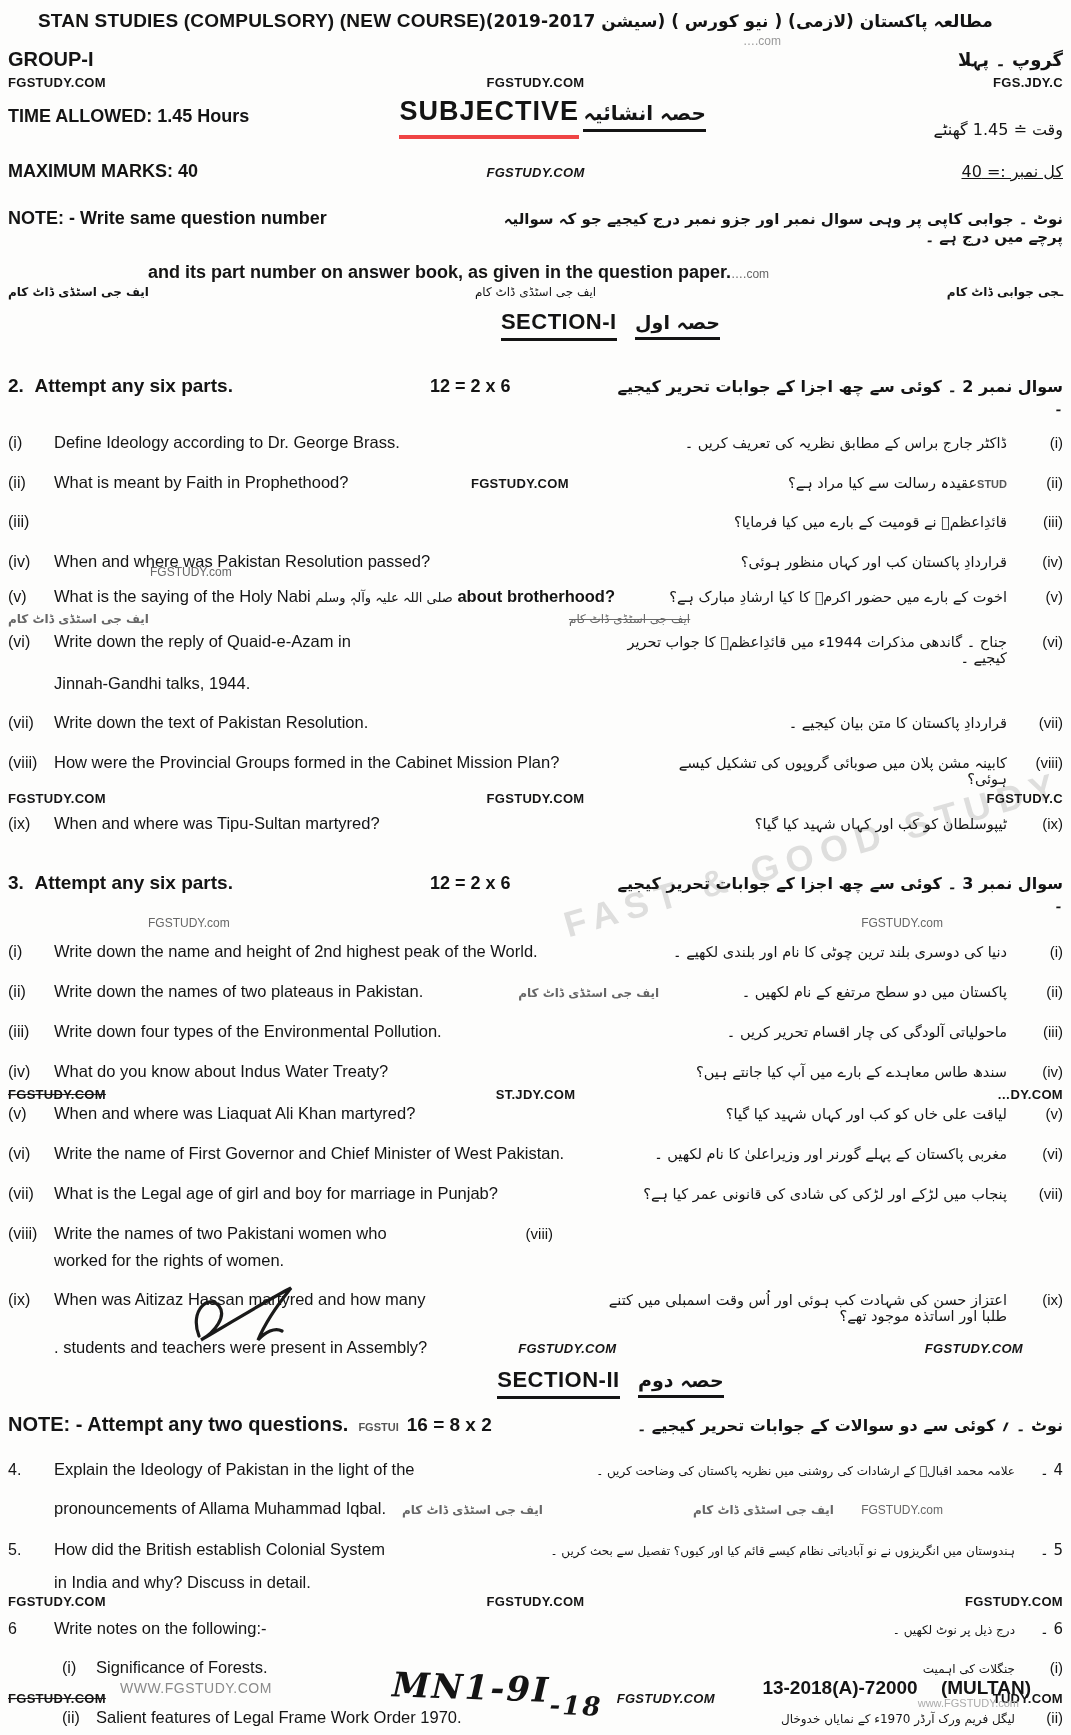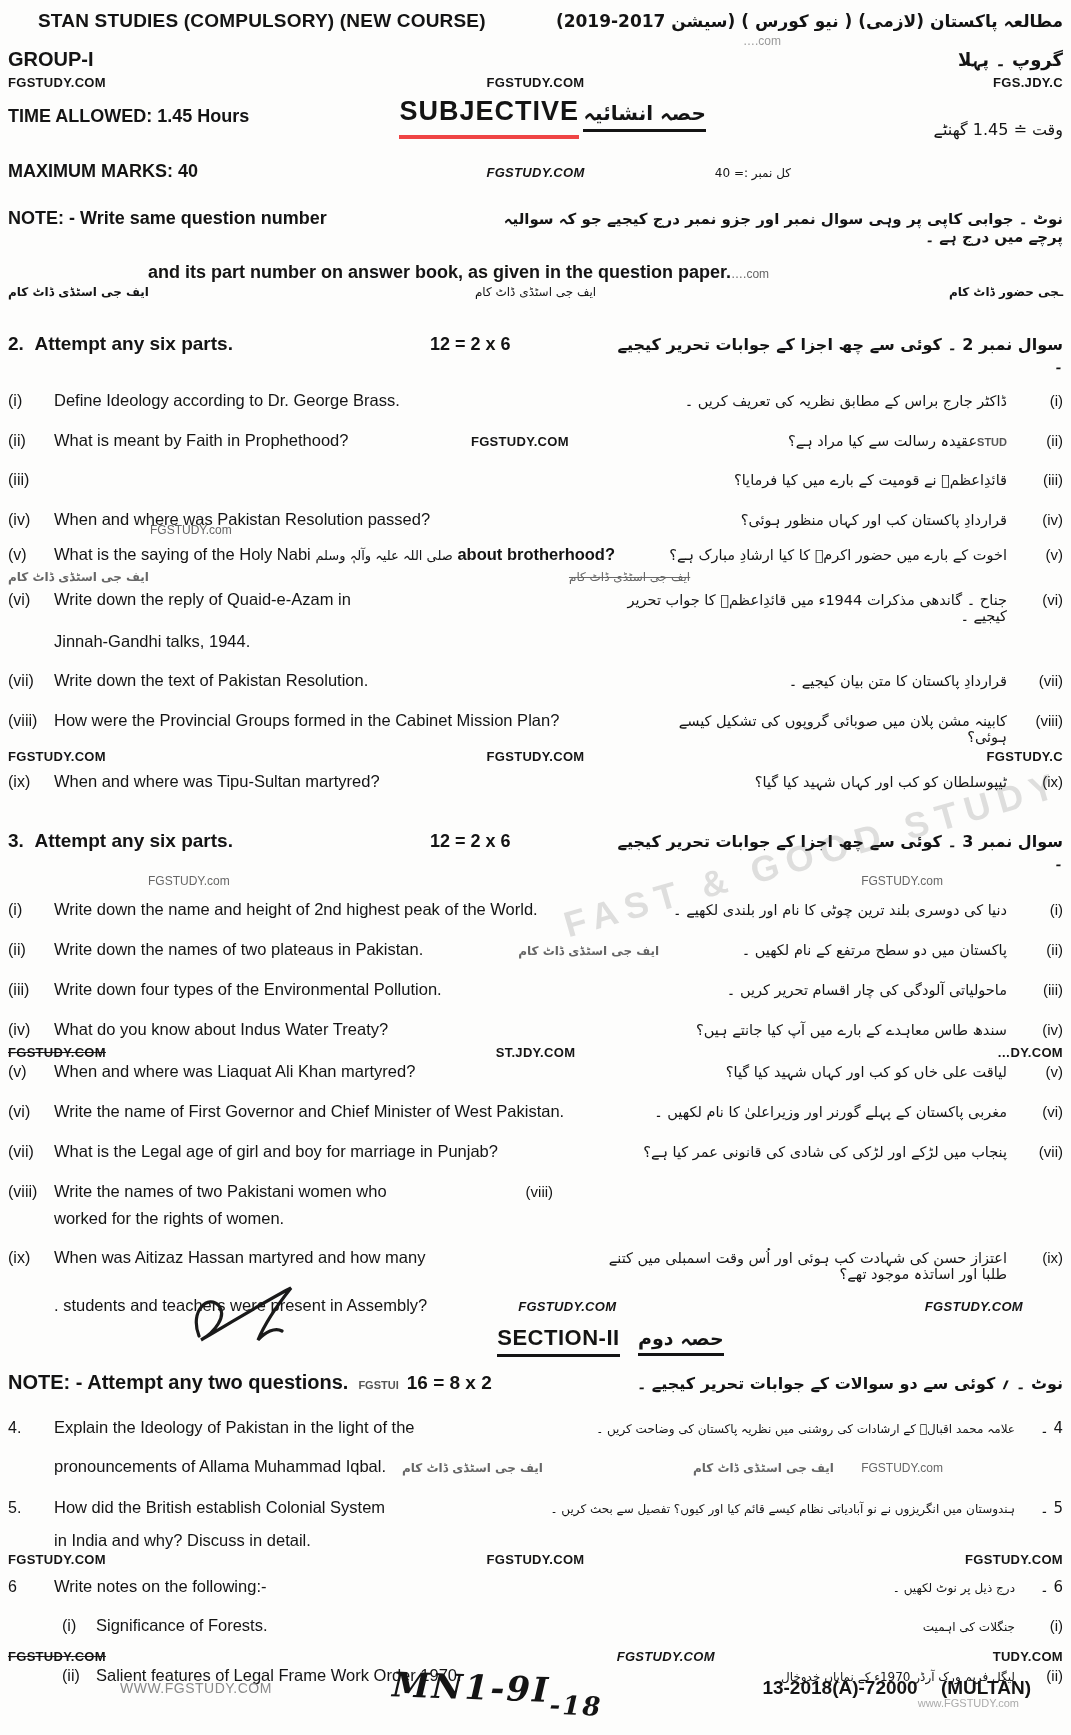--- a/index.html
+++ b/index.html
@@ -7,41 +7,41 @@
         color:#141414;font-family:"Liberation Sans",sans-serif;overflow:hidden;}
   .urdu{font-family:"DejaVu Sans",sans-serif;direction:rtl;unicode-bidi:embed;}
   .b{font-weight:bold;}
   .row{display:flex;align-items:baseline;padding:0 8px;}
   .wm{font-weight:bold;font-size:13px;letter-spacing:.3px;}
   .wm-sm{font-size:12px;color:#666;}
   .strike{text-decoration:line-through;}
   
   .title-row{margin-top:10px;}
   .title-en{font-size:19px;font-weight:bold;letter-spacing:.2px;padding-left:30px;white-space:nowrap;}
-  .title-ur{flex:1;text-align:right;font-size:17px;font-weight:bold;margin-left:20px;}
+  .title-ur{flex:1;text-align:left;font-size:17px;font-weight:bold;}
   .faintcom{position:absolute;top:34px;right:290px;color:#999;font-size:12px;}
   .group-row{margin-top:16px;}
   .group-en{font-size:20px;font-weight:bold;}
   .group-ur{flex:1;text-align:right;font-size:18px;font-weight:bold;}
   .hwm-row{margin-top:4px;}
   .hwm-l{width:33%;}
   .hwm-c{width:34%;text-align:center;}
   .hwm-r{width:33%;text-align:right;}
   .time-row{margin-top:6px;align-items:flex-start;}
   .time-en{width:33%;font-size:18px;font-weight:bold;padding-top:10px;}
   .subj-wrap{width:38%;text-align:center;}
   .subjective{display:inline-block;font-size:27px;font-weight:bold;letter-spacing:1px;
               border-bottom:4px solid #ef4444;padding-bottom:8px;}
   .subj-ur{display:inline-block;font-size:20px;font-weight:bold;border-bottom:3px solid #141414;
            padding-bottom:4px;margin-right:8px;}
   .time-ur{flex:1;text-align:right;font-size:16px;padding-top:8px;margin-top:16px;}
   .marks-row{margin-top:22px;}
   .marks-en{width:33%;font-size:18px;font-weight:bold;}
   .marks-wm{width:34%;text-align:center;font-style:italic;}
-  .marks-ur{flex:1;text-align:left;font-size:12px;}
+  .marks-ur{flex:1;text-align:right;font-size:16px;text-decoration:underline;}
   .note-row{margin-top:26px;}
   .note-en{width:44%;font-size:18px;font-weight:bold;}
   .note-ur{flex:1;text-align:right;font-size:15px;font-weight:bold;}
   .note2-row{margin-top:16px;}
   .note2-en{margin-left:140px;font-size:18px;font-weight:bold;}
   .uwm-row{margin-top:2px;font-size:12px;}
   .uwm-l{width:25%;text-align:left;}
   .uwm-c{width:50%;text-align:center;}
   .uwm-r{width:25%;text-align:right;}
   
@@ -132,23 +132,27 @@
     <span class="note-en">NOTE: -   Write same question number</span>
     <span class="note-ur urdu">نوٹ ۔     جوابی کاپی پر وہی سوال نمبر اور جزو نمبر درج کیجیے جو کہ سوالیہ پرچے میں درج ہے ۔</span>
   </div>
   <div class="row note2-row">
     <span class="note2-en">and its part number on answer book, as given in the question paper.</span>
     <span class="wm-sm">….com</span>
   </div>
   <div class="row uwm-row">
     <span class="uwm-l urdu b">ایف جی اسٹڈی ڈاٹ کام</span>
     <span class="uwm-c urdu">ایف جی اسٹڈی ڈاٹ کام</span>
-    <span class="uwm-r urdu b">ـجی حضور ڈاٹ کام</span>
-  </div>
-
+    <span class="uwm-r urdu b">ـجی جوابی ڈاٹ کام</span>
+  </div>
+
+  <div class="sec-head">
+    <span class="sec-en">SECTION-I</span>
+    <span class="sec-ur urdu">حصہ اول</span>
+  </div>
 
   <div class="row qh-row">
     <span class="qh-en"><span>2.</span>&nbsp;&nbsp;<span>Attempt any six parts.</span></span>
     <span class="qh-marks">12 = 2 x 6</span>
     <span class="qh-ur urdu">سوال نمبر 2 ۔   کوئی سے چھ اجزا کے جوابات تحریر کیجیے ۔</span>
   </div>
 
   <div class="prow">
     <span class="pn">(i)</span>
     <span class="pen">Define Ideology according to Dr. George Brass.</span>

